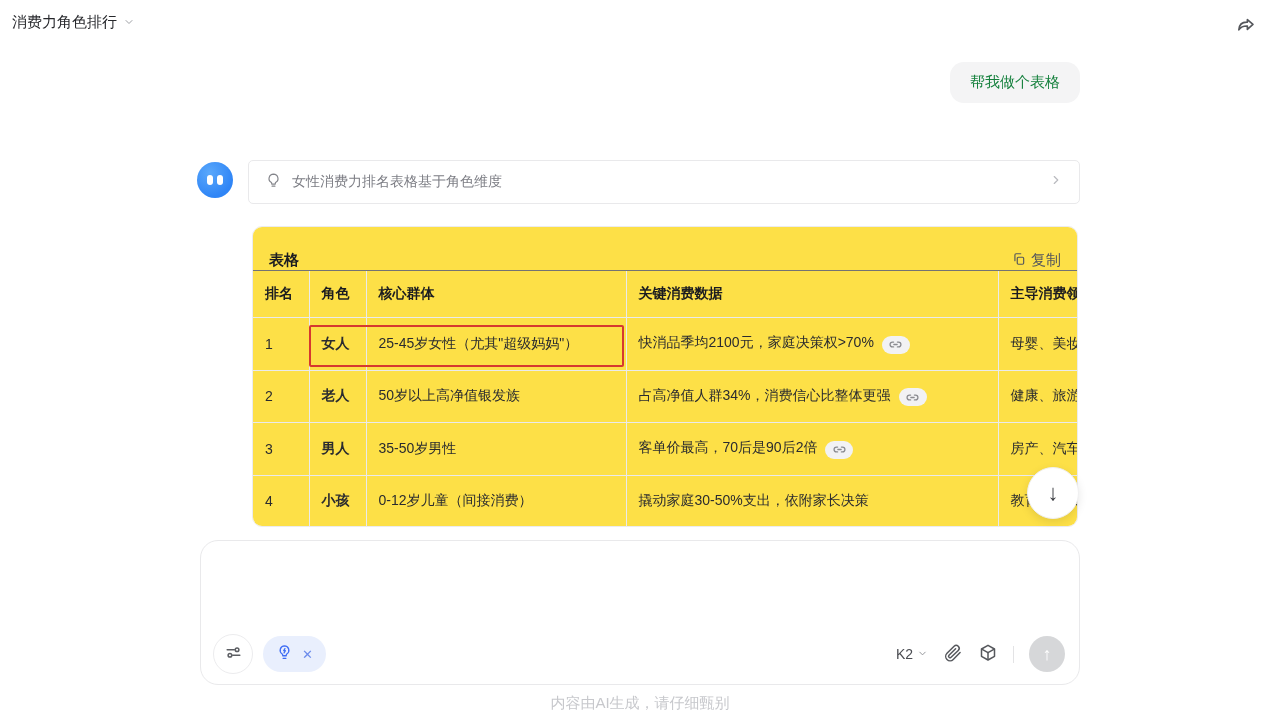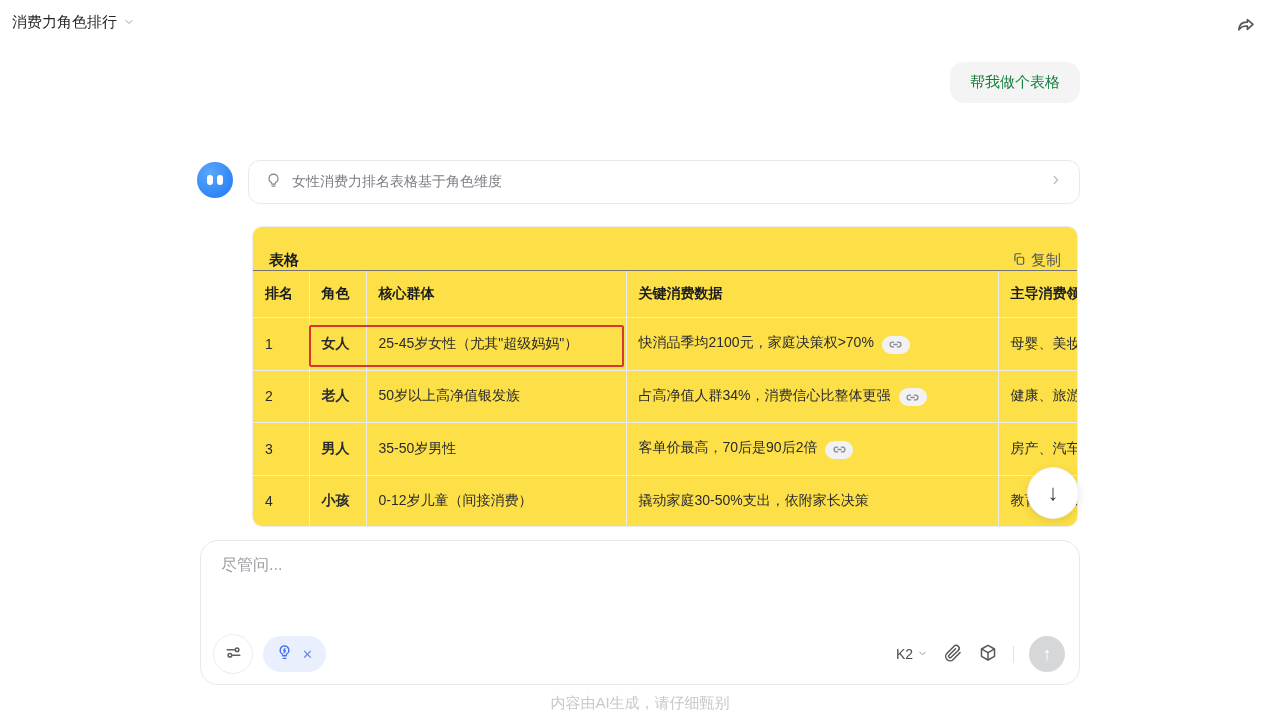--- a/index.html
+++ b/index.html
@@ -14,21 +14,21 @@
 
   
   .user-bubble { position:absolute; right:200px; top:62px; background:#f4f4f5; border-radius:14px; padding:11px 20px; font-size:15px; color:#15803d; }
 
   
   .avatar { position:absolute; left:197px; top:162px; width:36px; height:36px; border-radius:50%;
             background:radial-gradient(circle at 35% 30%, #5aa8fb, #2f85f6 70%); display:flex; align-items:center; justify-content:center; gap:4px; }
   .avatar .eye { width:6px; height:10px; background:#fff; border-radius:3px; }
 
   .hint-bar { position:absolute; left:248px; top:160px; width:832px; height:44px; background:#fff; border:1px solid #e9e9eb;
-              border-radius:12px; display:flex; align-items:center; padding:0 16px; gap:10px; cursor:pointer; }
+              border-radius:5px; display:flex; align-items:center; padding:0 16px; gap:10px; cursor:pointer; }
   .hint-bar .txt { font-size:14px; color:#7c7d84; flex:1; }
   .icon-grey { color:#84858b; }
 
   
   .table-card { position:absolute; left:252px; top:226px; width:826px; border:1px solid #ececee; border-radius:10px; background:#fff; overflow:hidden; }
   .card-head { height:44px; background:#fde047; display:flex; align-items:flex-end; justify-content:space-between; padding:0 16px; border-bottom:1px solid #737373; }
   .card-head .ct { font-size:15px; font-weight:bold; color:#1c1d21; }
   .copy-btn { display:flex; align-items:center; gap:5px; border:none; background:transparent; font-size:15px; color:#55575c; cursor:pointer; font-family:inherit; }
 
   .table-wrap { position:relative; overflow:hidden; background:#fde047; }
@@ -191,21 +191,20 @@
       </table>
       <div class="red-box"></div>
     </div>
   </div>
 
   <button class="scroll-down">
     <span>↓</span>
   </button>
 
   <div class="composer">
-    <textarea placeholder="尽管问..." style=""></textarea>
     <div class="tools">
       <div class="tools-left">
         <button class="round-btn">
           <span>
             <svg width="19" height="19" viewBox="0 0 24 24" fill="none" stroke="currentColor" stroke-width="1.9" stroke-linecap="round">
               <path d="M4 8.5h9"></path>
                 <circle cx="16.5" cy="8.5" r="2.3"></circle>
                 <path d="M20 15.5h-9"></path>
                 <circle cx="7.5" cy="15.5" r="2.3"></circle>
             </svg>

